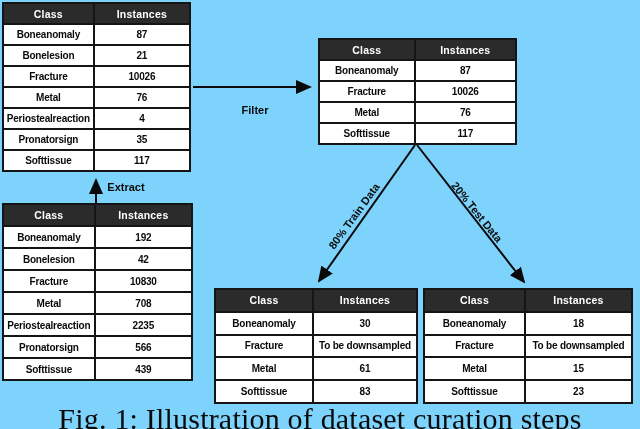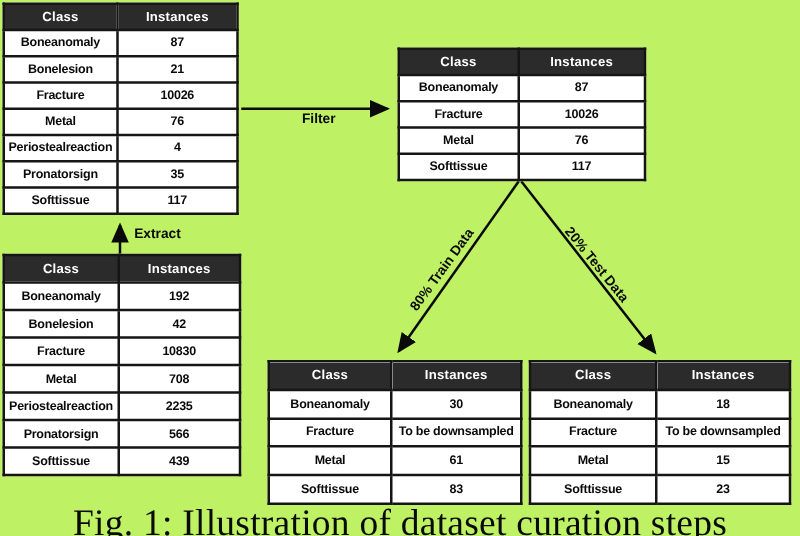--- a/index.html
+++ b/index.html
@@ -1,18 +1,18 @@
 <!DOCTYPE html>
 <html><head>
 <meta charset="utf-8">
 <style>
   * { margin:0; padding:0; box-sizing:border-box; }
   html,body { background:#ffffff; }
   body { width:640px; height:429px; font-family:"Liberation Sans", sans-serif; }
-  #canvas { position:relative; width:640px; height:429px; background:#bef264; overflow:hidden; }
+  #canvas { position:relative; width:640px; height:429px; background:#7dd3fc; overflow:hidden; }
 
   .dtable { position:absolute; border-collapse:collapse; table-layout:fixed; background:#ffffff; }
   .dtable th, .dtable td {
     border:2px solid #151515; text-align:center; vertical-align:middle; padding:0 1px; overflow:hidden;
   }
   .dtable th {
     background:#2b2b2b; color:#ffffff; font-size:10.5px; font-weight:bold; letter-spacing:0.2px;
   }
   .dtable td {
     font-size:10px; font-weight:bold; color:#0a0a0a; letter-spacing:-0.2px; white-space:nowrap;
@@ -230,20 +230,20 @@
           <td>Metal</td>
           <td>15</td>
         </tr>
         <tr>
           <td>Softtissue</td>
           <td>23</td>
         </tr>
       </tbody>
   </table>
 
-  <div class="alabel" style="left:255px; top:95px;">Filter</div>
+  <div class="alabel" style="left:255px; top:110px;">Filter</div>
   <div class="alabel" style="left:126px; top:187px;">Extract</div>
   <div class="alabel rot-train" style="left:354px; top:216px;">80% Train Data</div>
   <div class="alabel rot-test" style="left:477px; top:212px;">20% Test Data</div>
 
   <div id="caption">Fig. 1: Illustration of dataset curation steps</div>
 
 </div>
 
 </body></html>

